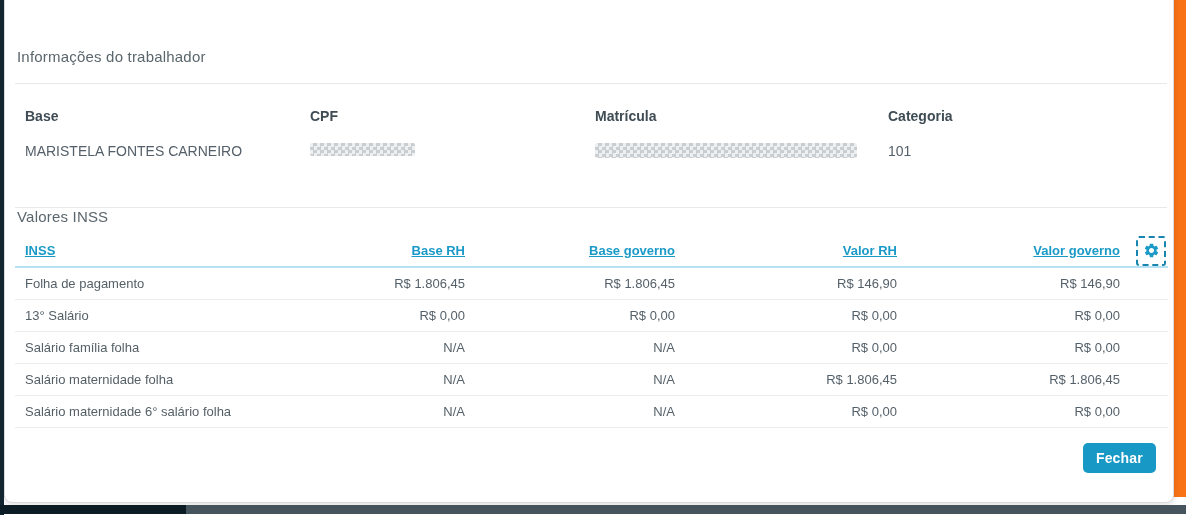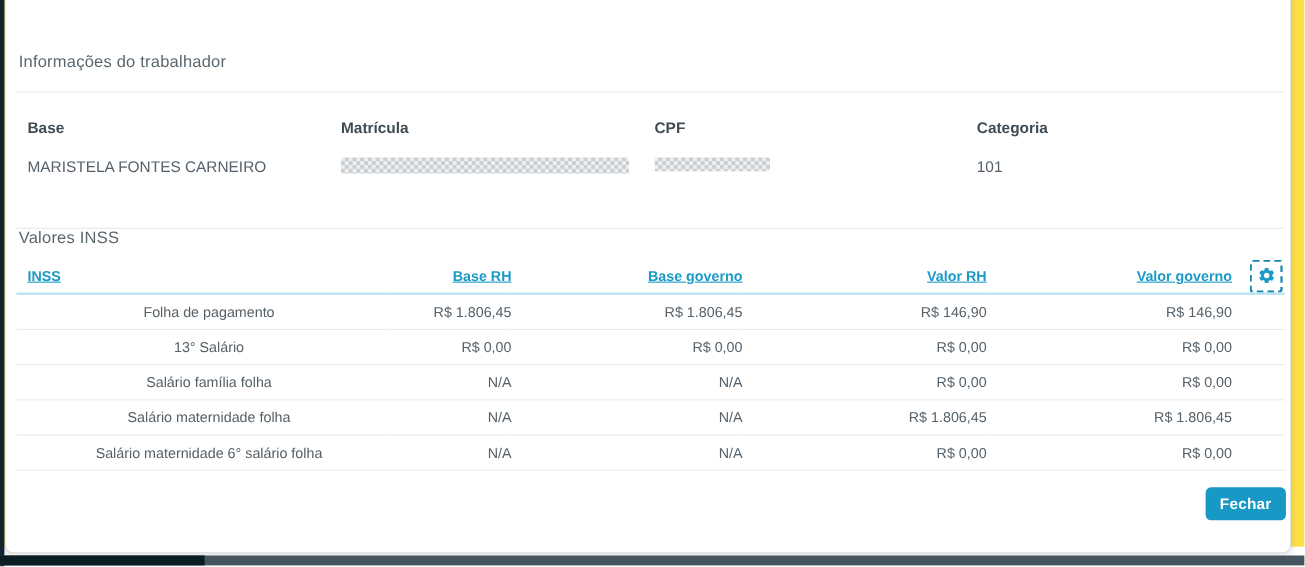--- a/index.html
+++ b/index.html
@@ -1,19 +1,19 @@
 <!DOCTYPE html>
 <html><head>
 <meta charset="utf-8">
 <style>
   * { margin:0; padding:0; box-sizing:border-box; }
   html,body { width:1186px; height:515px; overflow:hidden; background:#ffffff;
     font-family:"Liberation Sans","DejaVu Sans",sans-serif; }
 
-  .page { position:relative; width:1186px; height:497px; background:#fde047; }
+  .page { position:relative; width:1186px; height:497px; background:#f97316; }
 
   .page-edge-left { position:absolute; left:0; top:0; width:4px; height:515px;
     background:#132530; }
 
   .modal { position:absolute; left:4px; top:-14px; width:1170px; height:517px;
     background:#ffffff; border:1px solid #d9dcde; border-top:none;
     border-radius:0 0 8px 8px; box-shadow:0 2px 6px rgba(0,0,0,0.12); }
 
   .modal-content { position:relative; width:100%; height:100%;
     padding:62px 6px 0 10px; }
@@ -42,30 +42,30 @@
   .inss-title { margin-top:0; }
   table.inss-table { width:1153px; border-collapse:collapse; table-layout:fixed;
     margin-top:10px; }
   .inss-table thead th { height:32px; vertical-align:middle;
     border-bottom:2px solid #b6e1f2; font-size:13px; font-weight:700;
     color:#1b9ac7; text-align:right; padding:0;text-decoration:underline; }
   .inss-table thead th.col-name { text-align:left; padding-left:10px; }
   .inss-table tbody td { height:32px; vertical-align:middle;
     border-bottom:1px solid #e9ebec; font-size:13px; color:#55616a;
     text-align:right; padding:0; }
-  .inss-table tbody td.col-name { text-align:center; padding-left:10px;
+  .inss-table tbody td.col-name { text-align:left; padding-left:10px;
     color:#545f66; }
 
   .gear-btn { width:30px; height:30px; margin-left:auto; margin-right:2px;
     border:2px dashed #1785ad; border-radius:3px; background:transparent;
     display:flex; align-items:center; justify-content:center; cursor:pointer; }
   .gear-btn svg { display:block; }
 
   
-  .modal-footer { position:absolute; right:4px; bottom:29px; }
+  .modal-footer { position:absolute; right:17px; bottom:29px; }
   .close-btn { display:inline-block; background:#1798c5; color:#ffffff;
     font-family:"Liberation Sans","DejaVu Sans",sans-serif;
     font-size:14px; font-weight:700; border:none; border-radius:5px;
     padding:7px 13px; cursor:pointer; letter-spacing:0.2px; }
 
   
   .hscrollbar { position:absolute; left:0; top:505px; width:1186px; height:9px;
     background:#45545d; }
   .hscrollbar-thumb { position:absolute; left:0; top:0; width:186px; height:9px;
     background:#0c1c24; cursor:pointer; }
@@ -80,29 +80,29 @@
 
       <div class="section-title">Informações do trabalhador</div>
       <div class="divider"></div>
 
       <div class="worker-grid">
         <div>
           <div class="field-label">Base</div>
           <div class="field-value">MARISTELA FONTES CARNEIRO</div>
         </div>
         <div>
+          <div class="field-label">CPF</div>
+          <div class="field-value">
+            <span class="redacted-block redacted-cpf"></span>
+          </div>
+        </div>
+        <div>
           <div class="field-label">Matrícula</div>
           <div class="field-value">
             <span class="redacted-block redacted-matricula"></span>
-          </div>
-        </div>
-        <div>
-          <div class="field-label">CPF</div>
-          <div class="field-value">
-            <span class="redacted-block redacted-cpf"></span>
           </div>
         </div>
         <div>
           <div class="field-label">Categoria</div>
           <div class="field-value">101</div>
         </div>
       </div>
 
       <div class="worker-bottom-gap"></div>
       <div class="divider"></div>

